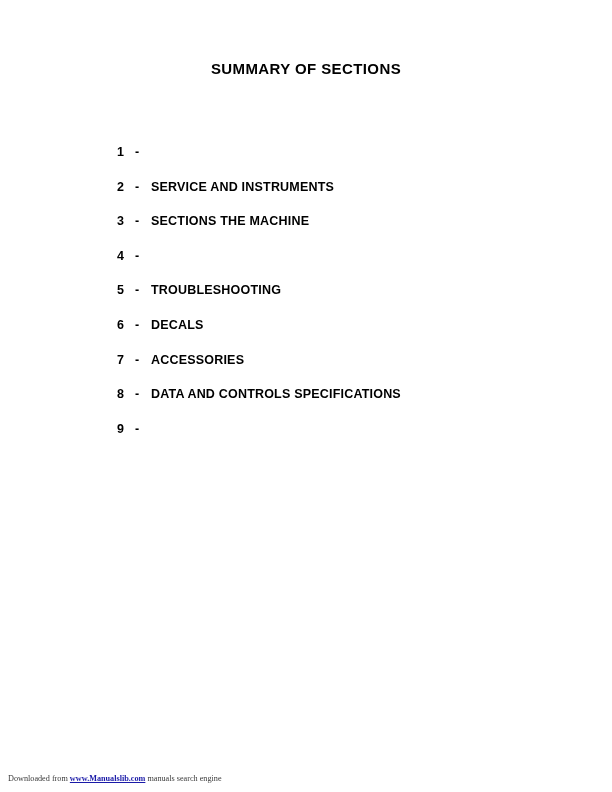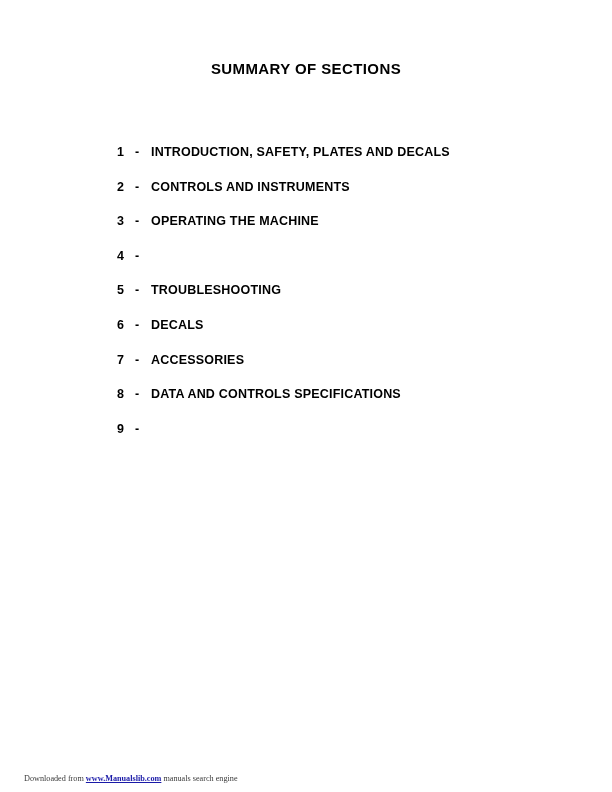--- a/index.html
+++ b/index.html
@@ -70,21 +70,20 @@
   }
 
   .footer {
     position: absolute;
     left: 8px;
     bottom: 9px;
     font-size: 8.2px;
     color: #3a3a3a;
     font-family: "Liberation Serif", serif;
     white-space: nowrap;
-    margin-left: 16px;
   }
   .footer .link {
     color: #1a1aa8;
     text-decoration: underline;
     font-weight: bold;
   }
   .footer .tail {
     color: #3a3a3a;
   }
 </style>
@@ -93,33 +92,32 @@
 
 <div class="page">
 
   <div class="doc-title">SUMMARY OF SECTIONS</div>
 
   <div class="toc-list">
 
     <div class="toc-item">
       <span class="toc-num">1</span>
       <span class="toc-dash">-</span>
-      <span class="toc-label">INTRODUCTION, SAFETY, PLATES AND DECALS</span>
     </div>
 
     <div class="toc-item">
       <span class="toc-num">2</span>
       <span class="toc-dash">-</span>
-      <span class="toc-label">CONTROLS AND INSTRUMENTS</span>
+      <span class="toc-label">SERVICE AND INSTRUMENTS</span>
     </div>
 
     <div class="toc-item">
       <span class="toc-num">3</span>
       <span class="toc-dash">-</span>
-      <span class="toc-label">OPERATING THE MACHINE</span>
+      <span class="toc-label">SECTIONS THE MACHINE</span>
     </div>
 
     <div class="toc-item">
       <span class="toc-num">4</span>
       <span class="toc-dash">-</span>
     </div>
 
     <div class="toc-item">
       <span class="toc-num">5</span>
       <span class="toc-dash">-</span>

